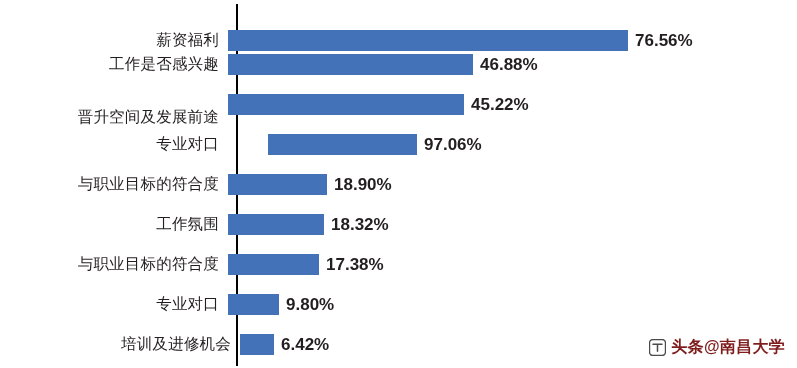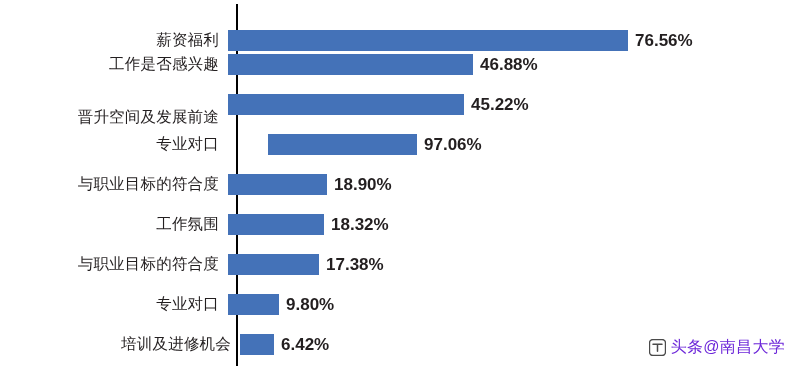--- a/index.html
+++ b/index.html
@@ -93,21 +93,21 @@
     font-size: 16px;
     letter-spacing: 0.3px;
   }
   #watermark .wm-icon {
     display: inline-block;
     width: 17px;
     height: 17px;
     position: relative;
   }
   #watermark .wm-icon svg { display: block; }
-  #watermark .wm-text { font-weight: normal; color: #6d28d9; }
+  #watermark .wm-text { font-weight: bold; color: #7f1d1d; }
 </style>
 </head>
 <body>
 
 <div id="chart-root">
   <div id="plot-area">
     <div class="axis-line"></div>
     <div class="rows">
 
       <div class="row" style="top:20px;">

